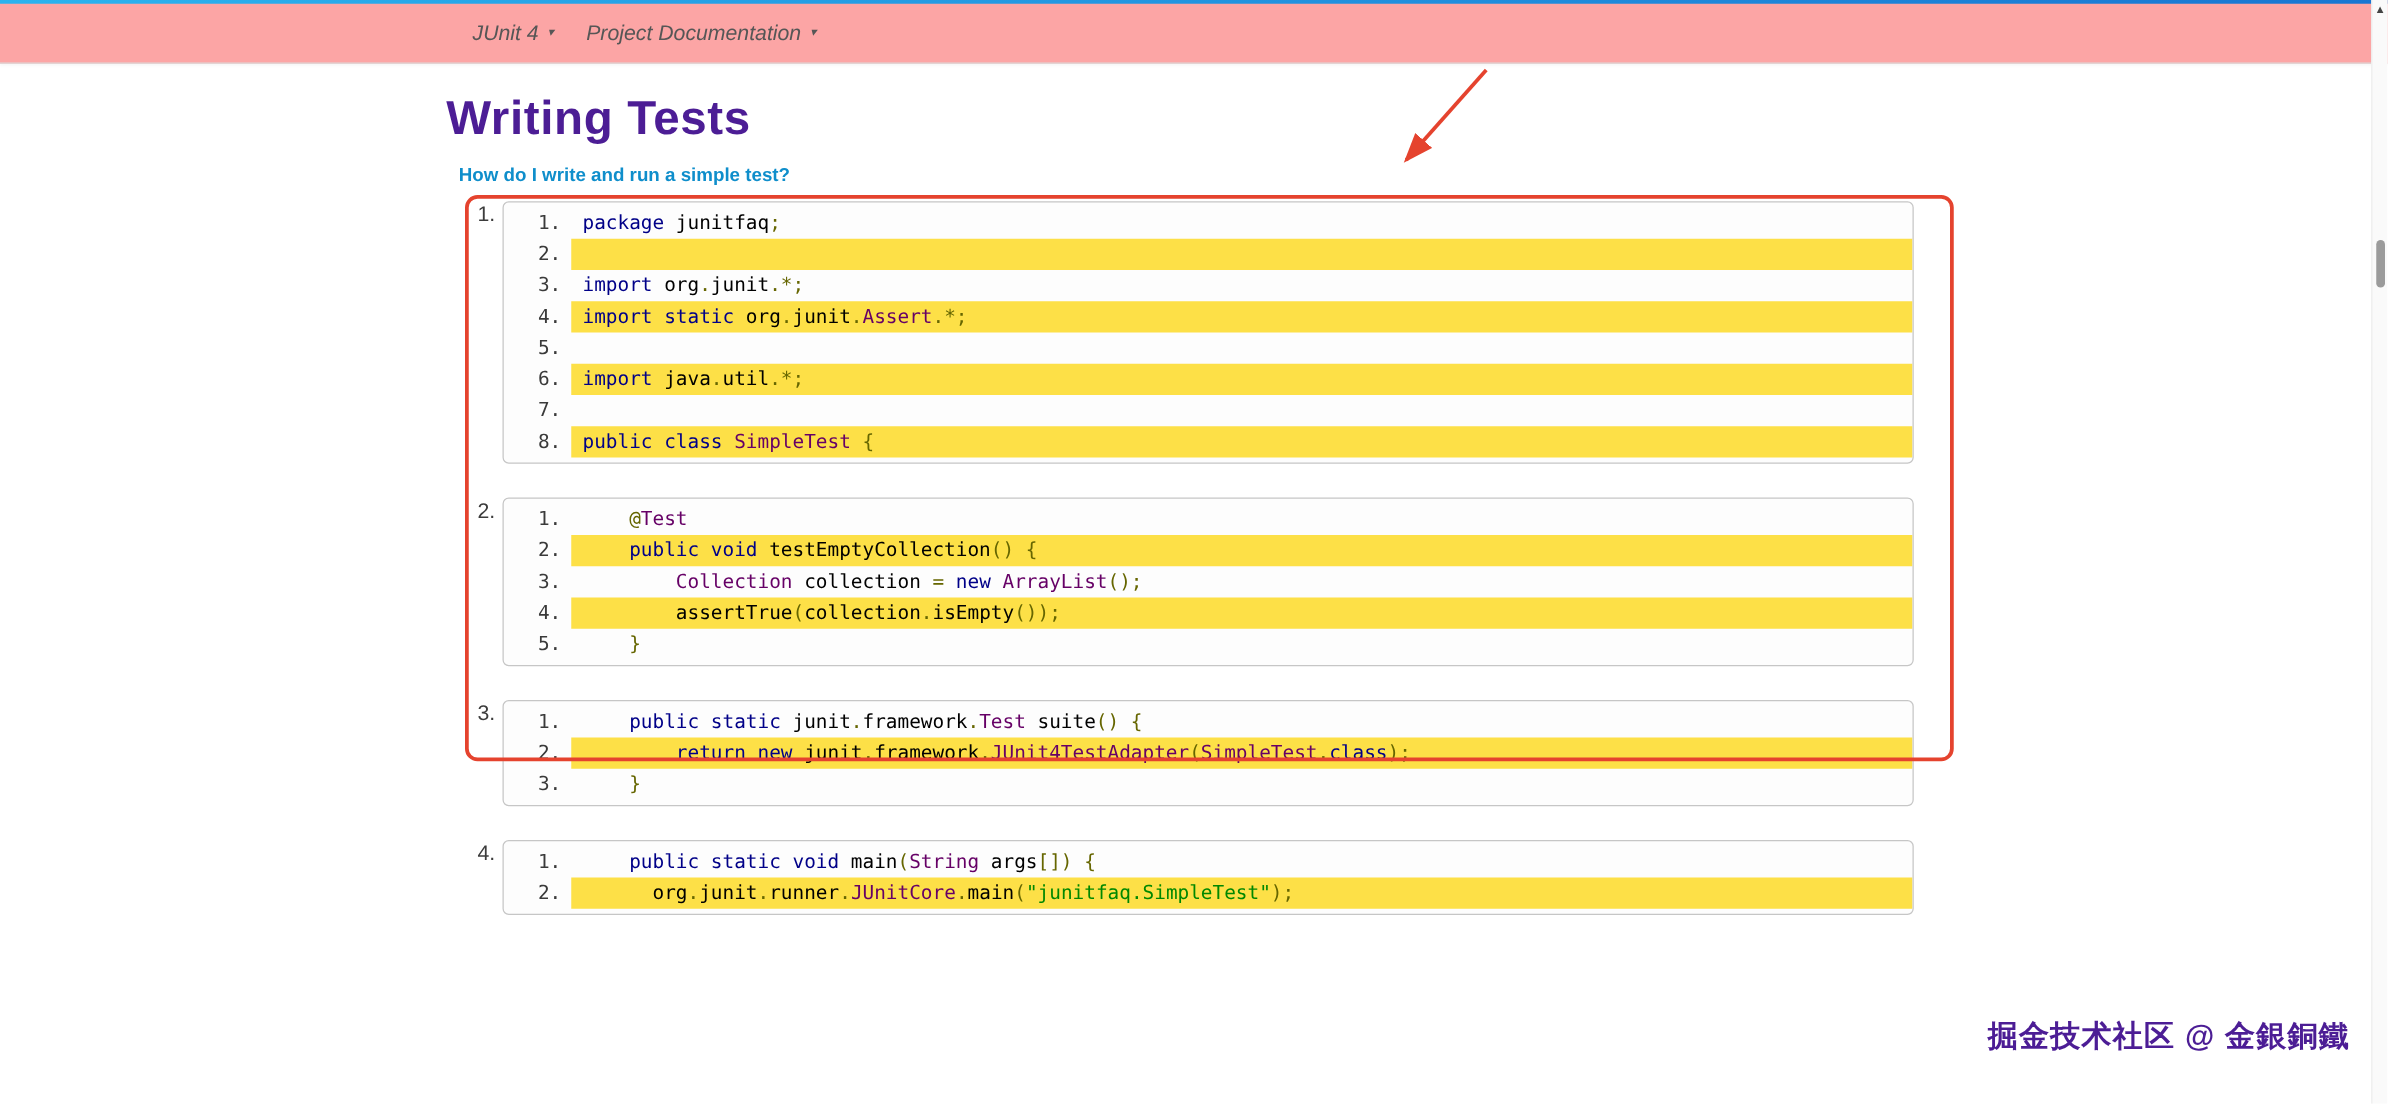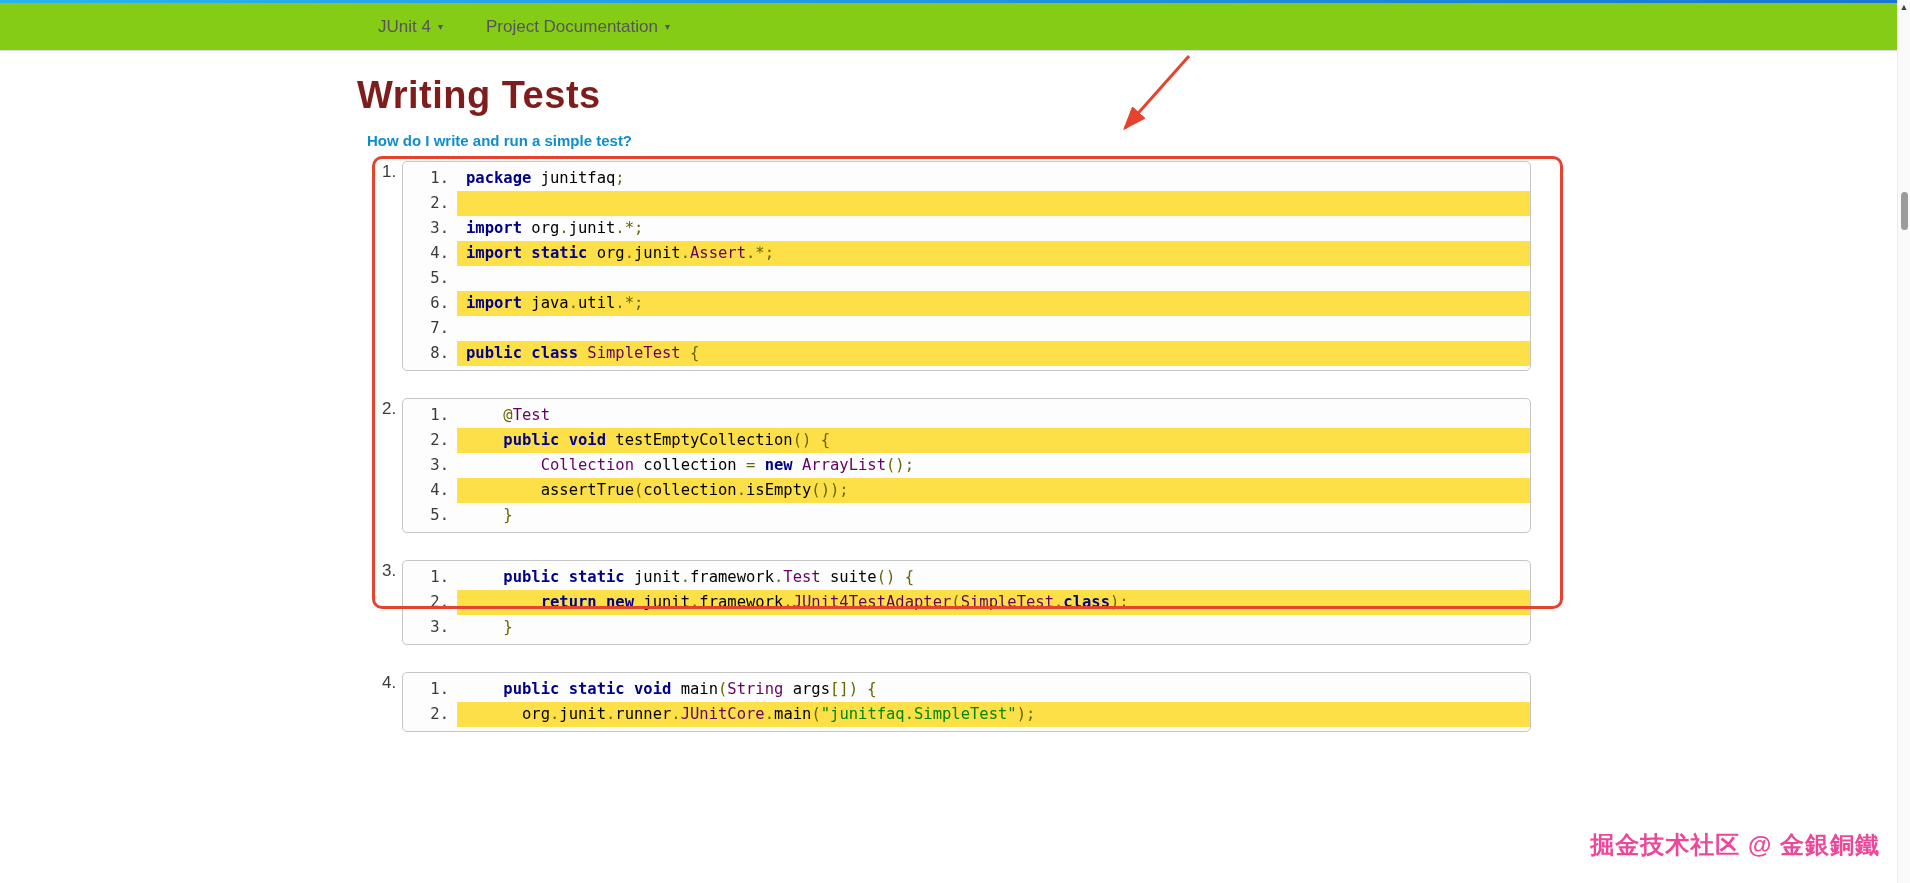--- a/index.html
+++ b/index.html
@@ -7,65 +7,65 @@
   body {
     width:1910px; height:883px; overflow:hidden; position:relative;
     background:#ffffff; font-family:"Liberation Sans", sans-serif;
   }
 
   
   .top-accent { position:absolute; top:0; left:0; right:0; height:3px;
     background:linear-gradient(90deg,#2bb3ef,#1976d2); z-index:50; }
 
   
-  nav { height:51px; padding:3px 0 0 378px; display:flex; align-items:center; gap:43px;
-    background:#84cc16; border-bottom:1px solid #dcdcdc; box-shadow:0 1px 3px rgba(0,0,0,.05); }
+  nav { height:51px; padding:3px 0 0 378px; display:flex; align-items:center; gap:26px;
+    background:#fca5a5; border-bottom:1px solid #dcdcdc; box-shadow:0 1px 3px rgba(0,0,0,.05);font-style:italic; }
   .nav-item { font-size:17px; color:#565656; cursor:pointer; display:flex; align-items:center; gap:7px; }
   .caret { font-size:10px; color:#565656; line-height:1; }
 
   
   .content { padding-left:357px; }
-  h1.page-title { margin:21px 0 0; font-size:38px; line-height:46px; font-weight:bold; color:#7f1d1d; letter-spacing:.5px; }
+  h1.page-title { margin:21px 0 0; font-size:38px; line-height:46px; font-weight:bold; color:#4c1d95; letter-spacing:.5px; }
   .section-heading { margin:12px 0 0 10px; font-size:15px; line-height:22px; font-weight:bold; color:#0f8ecb; cursor:pointer; }
 
   .steps { margin:9px 0 0 53px; }
   .step { position:relative; margin-bottom:27px; }
   .step-number { position:absolute; left:-28px; top:1px; font-size:17px; color:#3c3c3c; }
   .step-text { font-size:17px; color:#3c3c3c; max-width:1118px; line-height:26px; }
   .inline-code { font-family:"DejaVu Sans Mono", monospace; font-size:13.5px; background:#fbf0d2;
     color:#4d4636; padding:1px 6px 2px; border-radius:3px; margin:0 3px; white-space:nowrap; }
 
   .code-block { width:1129px; margin:6px 0 0 -8px; border:1px solid #c6c6c6; border-radius:5px;
     background:#fdfdfd; padding:4px 0; font-family:"DejaVu Sans Mono", monospace;
     font-size:15.5px; line-height:25px; overflow:hidden; }
   .code-line { display:flex; }
   .line-number { flex:0 0 46px; padding-left:12px; text-align:right; color:#3a3a3a; }
   .code-text { flex:1; margin-left:8px; padding-left:9px; white-space:pre; }
   .code-line.alt .code-text { background:#fde047; }
-  .tok-kw { color:#000088;font-weight:bold; }
+  .tok-kw { color:#000088; }
   .tok-ty { color:#660066; }
   .tok-pu { color:#666600; }
   .tok-st { color:#008800; }
   .tok-pl { color:#000000; }
 
   
   .annotation-rect { position:absolute; left:372px; top:156px; width:1191px; height:453px;
     border:3px solid #e5432e; border-radius:10px; z-index:30; pointer-events:none; }
   .annotation-arrow { position:absolute; left:1095px; top:48px; z-index:30; pointer-events:none; }
 
   
   .scrollbar { position:absolute; top:0; right:0; width:13px; height:883px; background:#fafafa;
     border-left:1px solid #ededed; z-index:60; }
   .scroll-up { font-size:9px; color:#444; text-align:center; padding-top:2px; cursor:pointer; }
   .scroll-thumb { position:absolute; top:192px; left:3px; width:7px; height:38px;
     background:#9b9b9b; border-radius:4px; cursor:grab; }
 
   
-  .watermark { position:absolute; right:30px; bottom:22px; font-size:24px; font-weight:bold;
-    color:#ec4899; letter-spacing:1px; z-index:40; }
+  .watermark { position:absolute; right:30px; bottom:38px; font-size:24px; font-weight:bold;
+    color:#4c1d95; letter-spacing:1px; z-index:40; }
 </style>
 </head>
 <body>
 
 <div class="top-accent"></div>
 
 <nav>
   <div class="nav-item">
     <span>JUnit 4</span>
     <span class="caret">▾</span>

